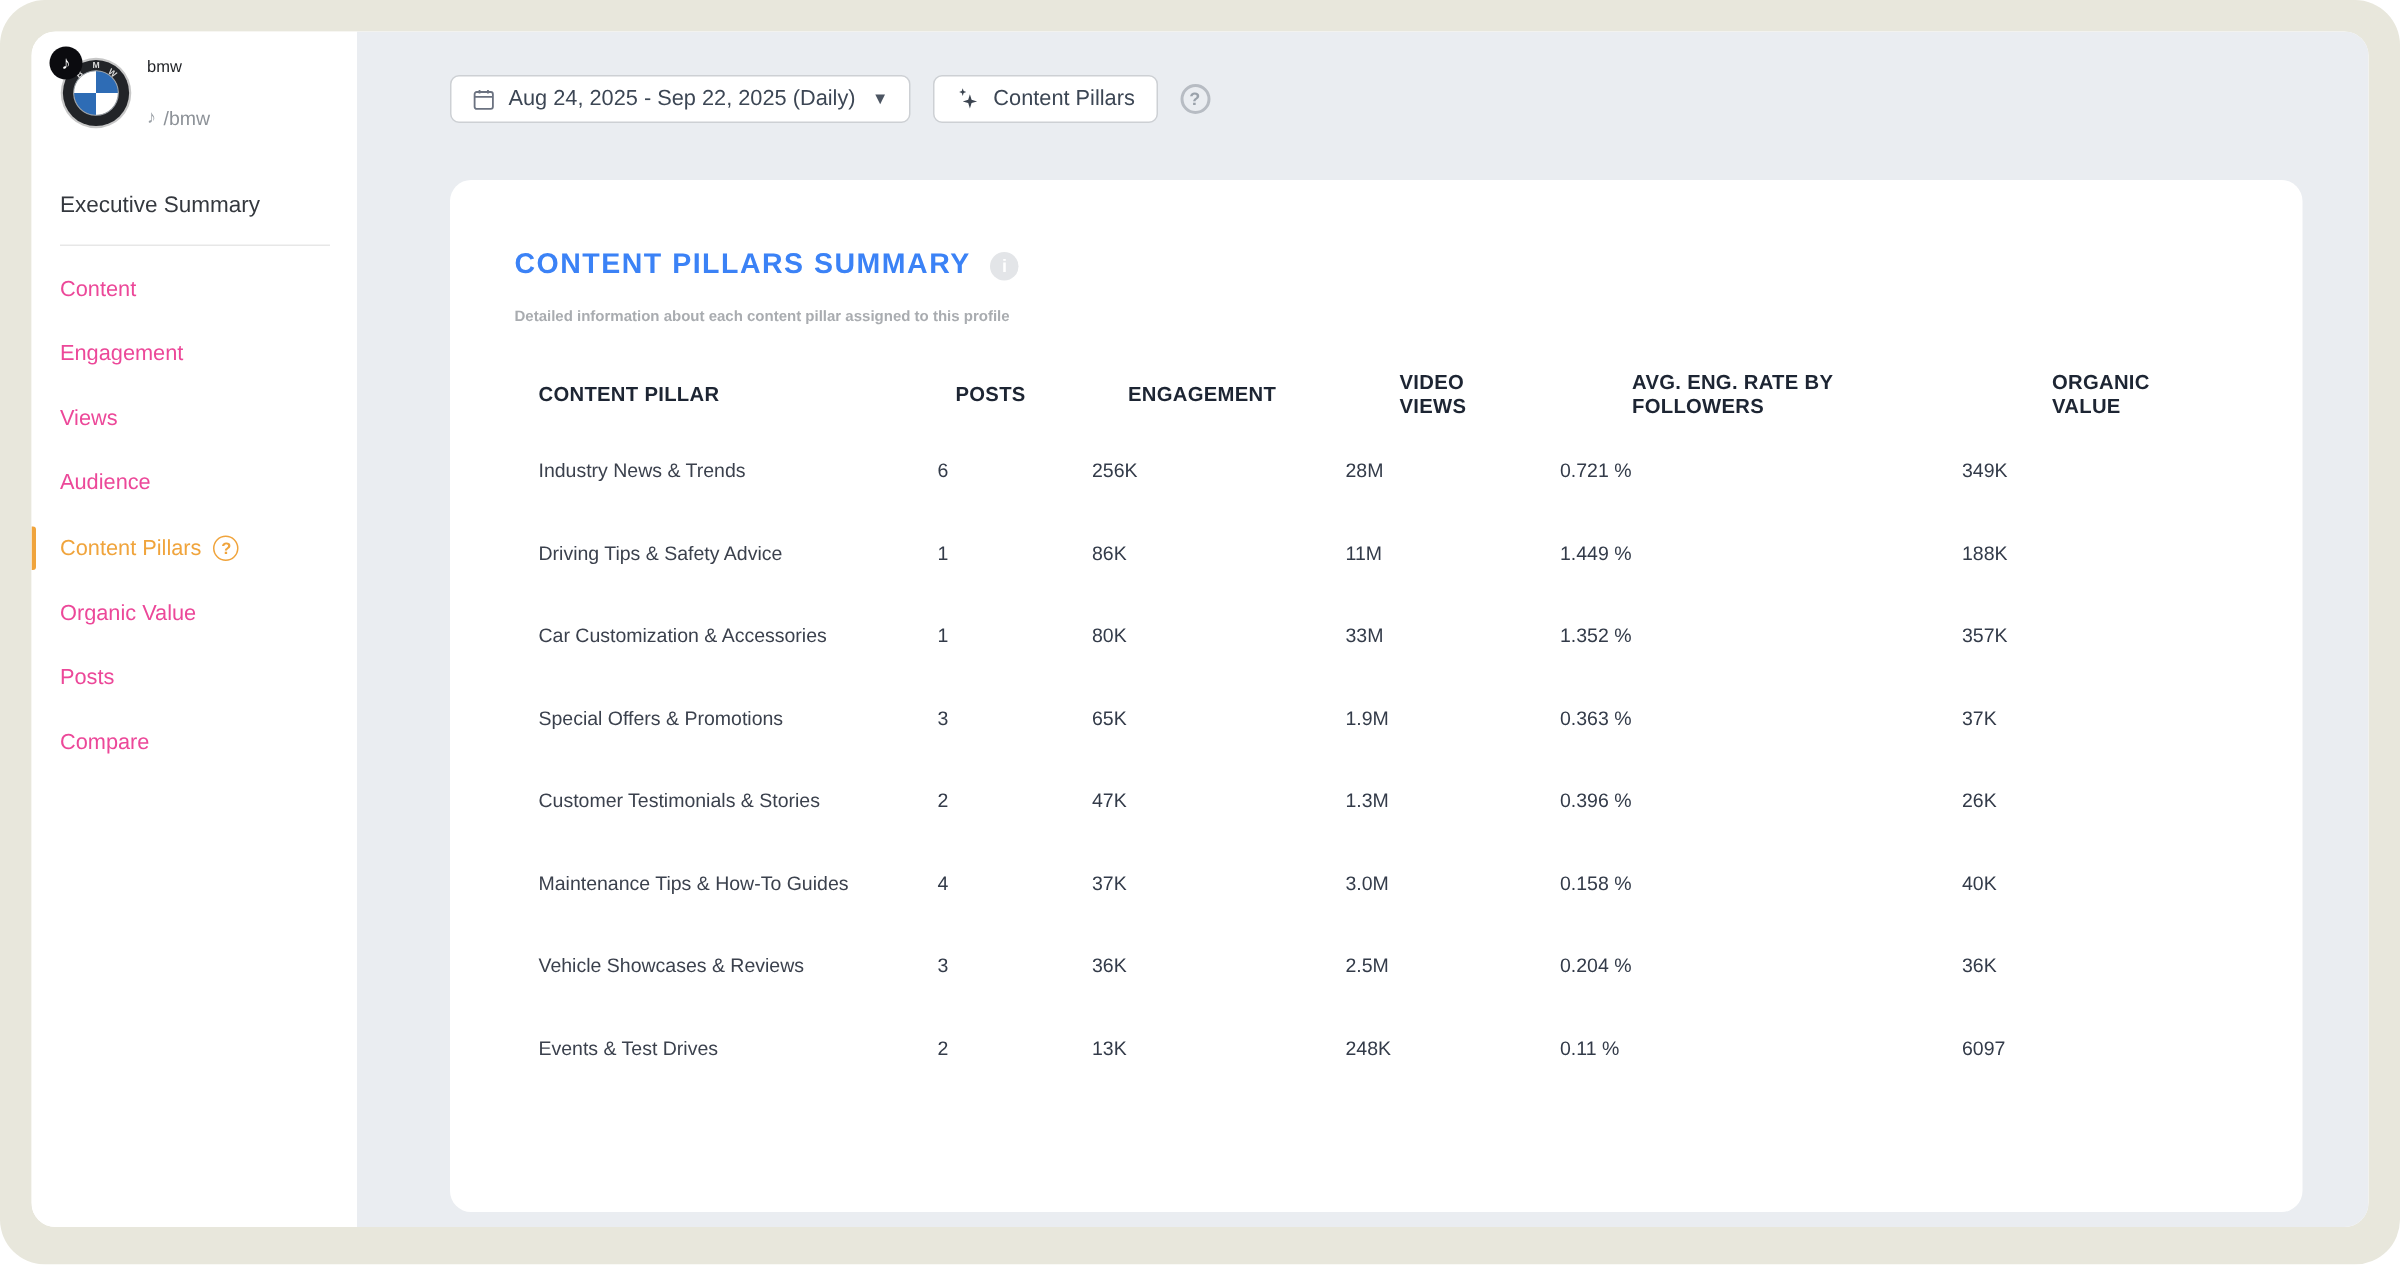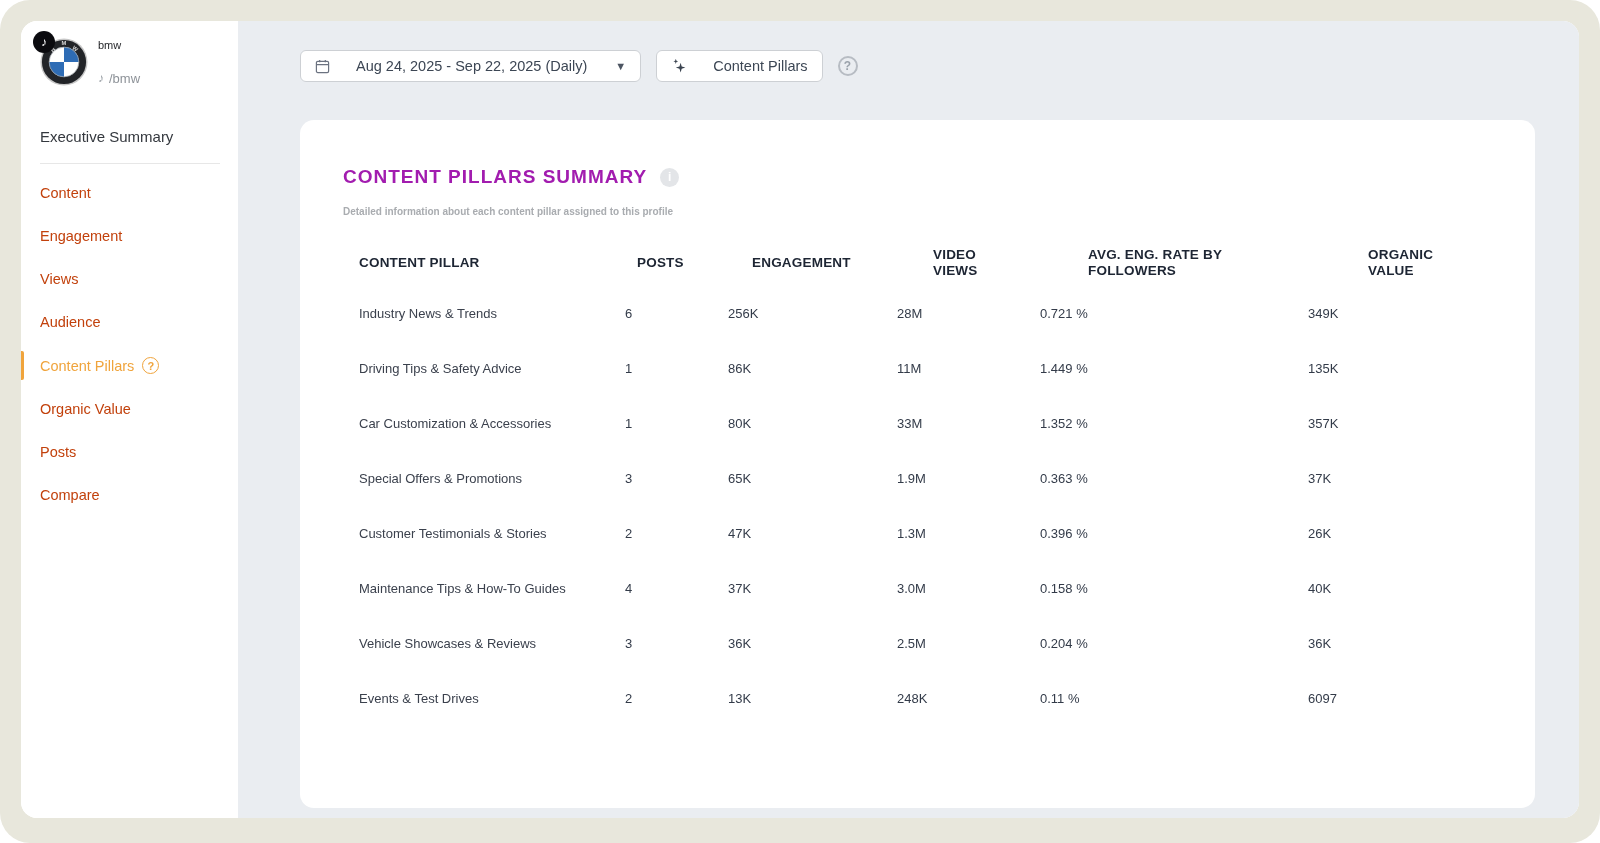--- a/index.html
+++ b/index.html
@@ -11,38 +11,38 @@
   .sidebar { width:217px; background:#ffffff; flex:0 0 auto; padding:17px 0 0 19px; position:relative; }
   .profile { display:flex; align-items:center; gap:10px; margin-bottom:34px; position:relative; }
   .avatar-wrap { position:relative; width:48px; height:48px; flex:0 0 auto; }
   .avatar-wrap svg { display:block; }
   .tt-badge { position:absolute; left:-7px; top:-7px; width:22px; height:22px; border-radius:50%; background:#0b0b0f; color:#ffffff; display:flex; align-items:center; justify-content:center; font-size:12px; line-height:1; }
   .p-name { font-size:11px; font-weight:400; color:#1f2125; margin-bottom:20px; }
   .p-handle { font-size:13px; color:#8d9298; display:flex; align-items:center; gap:5px; }
   .p-handle .note { font-size:12px; color:#9aa0a6; }
   .exec-item { font-size:15px; color:#34383e; padding:8px 0 18px 0; cursor:pointer; }
   .divider { height:1px; background:#e7e7e7; margin:0 18px 12px 0; }
-  .nav-item { position:relative; font-size:14.5px; color:#c2410c; padding:9px 0; margin:0 0 9px 0; cursor:pointer; display:flex; align-items:center; gap:8px; }
+  .nav-item { position:relative; font-size:14.5px; color:#ec4899; padding:9px 0; margin:0 0 9px 0; cursor:pointer; display:flex; align-items:center; gap:8px; }
   .nav-item.active { color:#f0a43c; }
   .nav-item.active::before { content:""; position:absolute; left:-19px; top:3px; bottom:3px; width:3px; background:#f0a43c; border-radius:0 2px 2px 0; }
   .q-badge { width:17px; height:17px; border-radius:50%; border:1.5px solid #f0a43c; color:#f0a43c; font-size:11px; font-weight:700; display:flex; align-items:center; justify-content:center; }
 
   
   .main { flex:1 1 auto; background:#eaedf1; position:relative; overflow:hidden; }
   .toolbar { display:flex; align-items:center; gap:15px; margin:29px 0 0 62px; }
-  .btn { display:flex; align-items:center; gap:26px; height:32px; padding:0 14px; background:#ffffff; border:1px solid #cdd0d4; border-radius:6px; cursor:pointer; font-size:14.5px; color:#3c4654; }
+  .btn { display:flex; align-items:center; gap:9px; height:32px; padding:0 14px; background:#ffffff; border:1px solid #cdd0d4; border-radius:6px; cursor:pointer; font-size:14.5px; color:#3c4654; }
   .btn .caret { font-size:11px; color:#4c5562; margin-left:2px; }
   .btn .lbl { font-weight:500; }
   .icon-cal, .icon-sparkle { display:block; }
   .help-circle { width:20px; height:20px; border-radius:50%; border:2px solid #b7bcc3; color:#9aa2ab; font-size:12px; font-weight:700; display:flex; align-items:center; justify-content:center; cursor:pointer; background:transparent; }
 
   
   .card { background:#ffffff; border-radius:14px; width:1235px; height:688px; margin:38px 0 0 62px; padding:46px 43px 0 43px; overflow:hidden; }
   .card-title-row { display:flex; align-items:center; gap:13px; }
-  .card-title { font-size:19px; font-weight:600; letter-spacing:1px; color:#a21caf; }
+  .card-title { font-size:19px; font-weight:600; letter-spacing:1px; color:#3b82f6; }
   .info-circle { width:19px; height:19px; border-radius:50%; background:#e3e5e8; color:#ffffff; font-size:12px; font-weight:700; display:flex; align-items:center; justify-content:center; cursor:pointer; }
   .card-subtitle { margin-top:18px; font-size:10px; color:#a9acb0;font-weight:bold; }
 
   
   .table { margin:22px 16px 0 16px; }
   .tgrid { display:grid; grid-template-columns:266px 103px 169px 143px 268px 1fr; }
   .thead { align-items:center; height:48px;gap:12px; }
   .thcell { font-size:13.5px; font-weight:700; color:#1d2533; letter-spacing:.2px; white-space:pre-line; line-height:1.15; text-transform:uppercase; }
   .trow { align-items:center; height:55px; }
   .tcell { font-size:13px; color:#333b49; line-height:1.1; }
@@ -163,21 +163,21 @@
                 <div class="tcell col3">28M</div>
                 <div class="tcell col4">0.721 %</div>
                 <div class="tcell col5">349K</div>
               </div>
               <div class="tgrid trow">
                 <div class="tcell col0">Driving Tips &amp; Safety Advice</div>
                 <div class="tcell col1">1</div>
                 <div class="tcell col2">86K</div>
                 <div class="tcell col3">11M</div>
                 <div class="tcell col4">1.449 %</div>
-                <div class="tcell col5">135K</div>
+                <div class="tcell col5">188K</div>
               </div>
               <div class="tgrid trow">
                 <div class="tcell col0">Car Customization &amp; Accessories</div>
                 <div class="tcell col1">1</div>
                 <div class="tcell col2">80K</div>
                 <div class="tcell col3">33M</div>
                 <div class="tcell col4">1.352 %</div>
                 <div class="tcell col5">357K</div>
               </div>
               <div class="tgrid trow">

